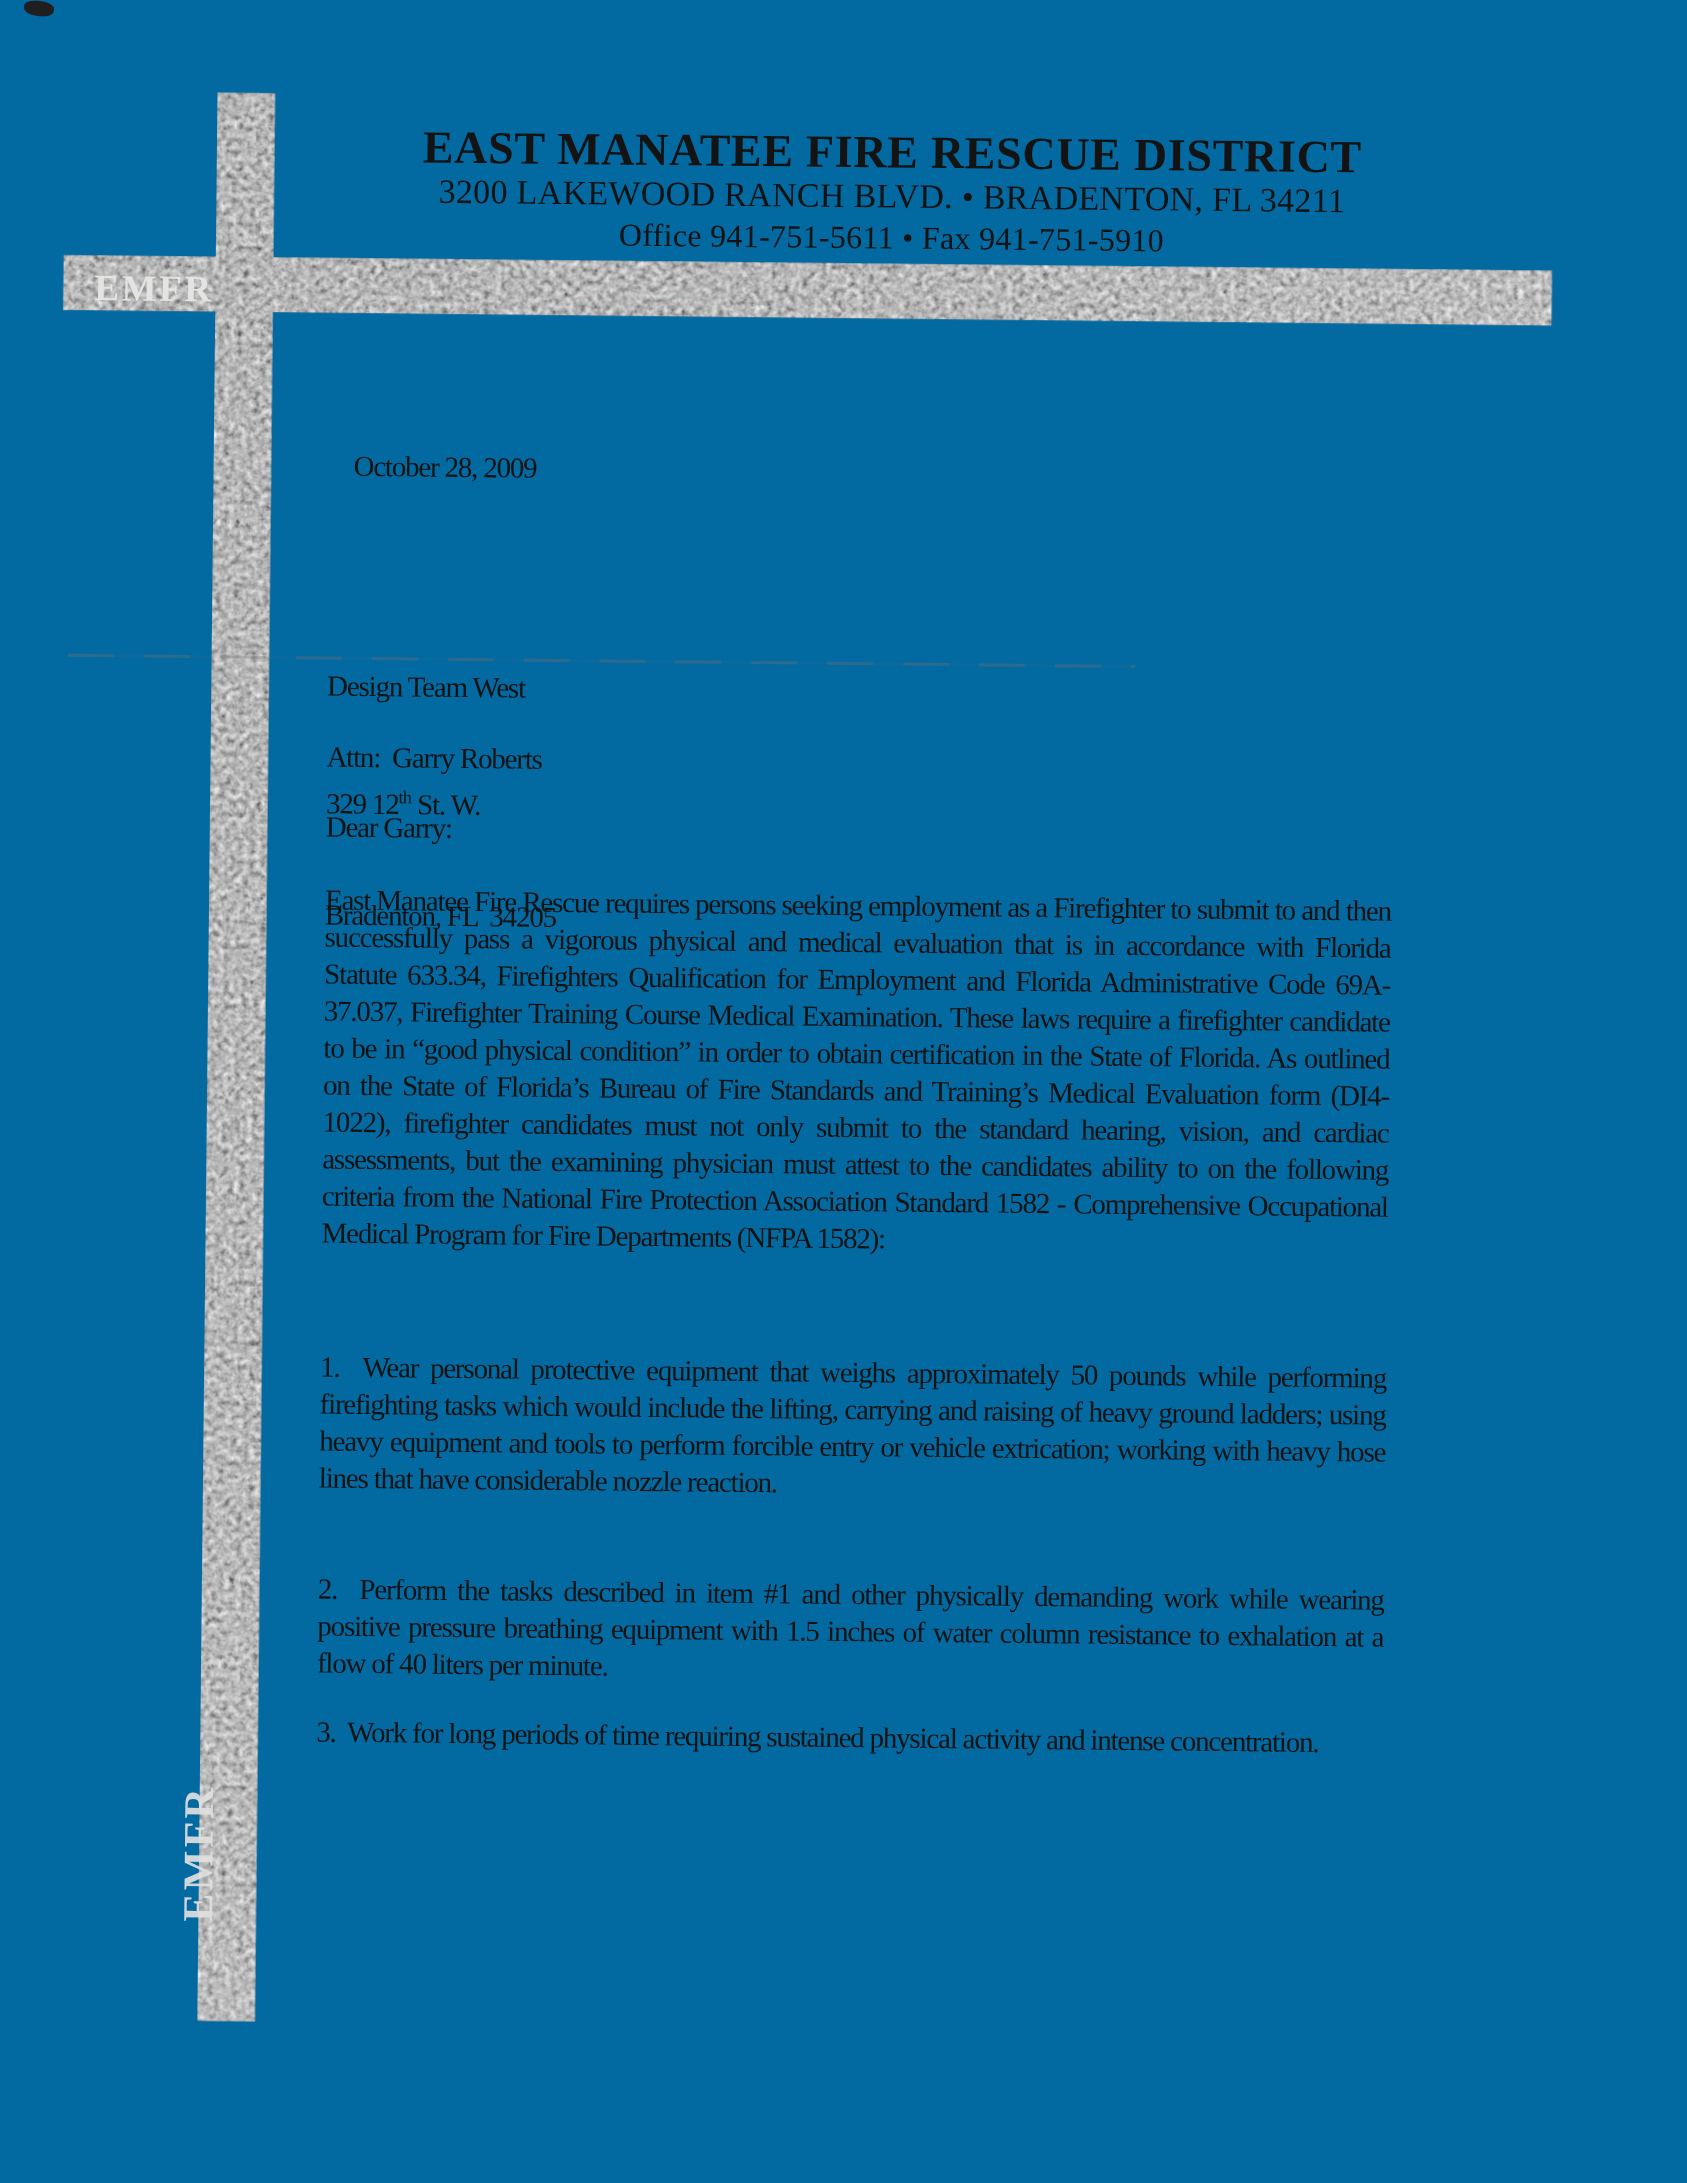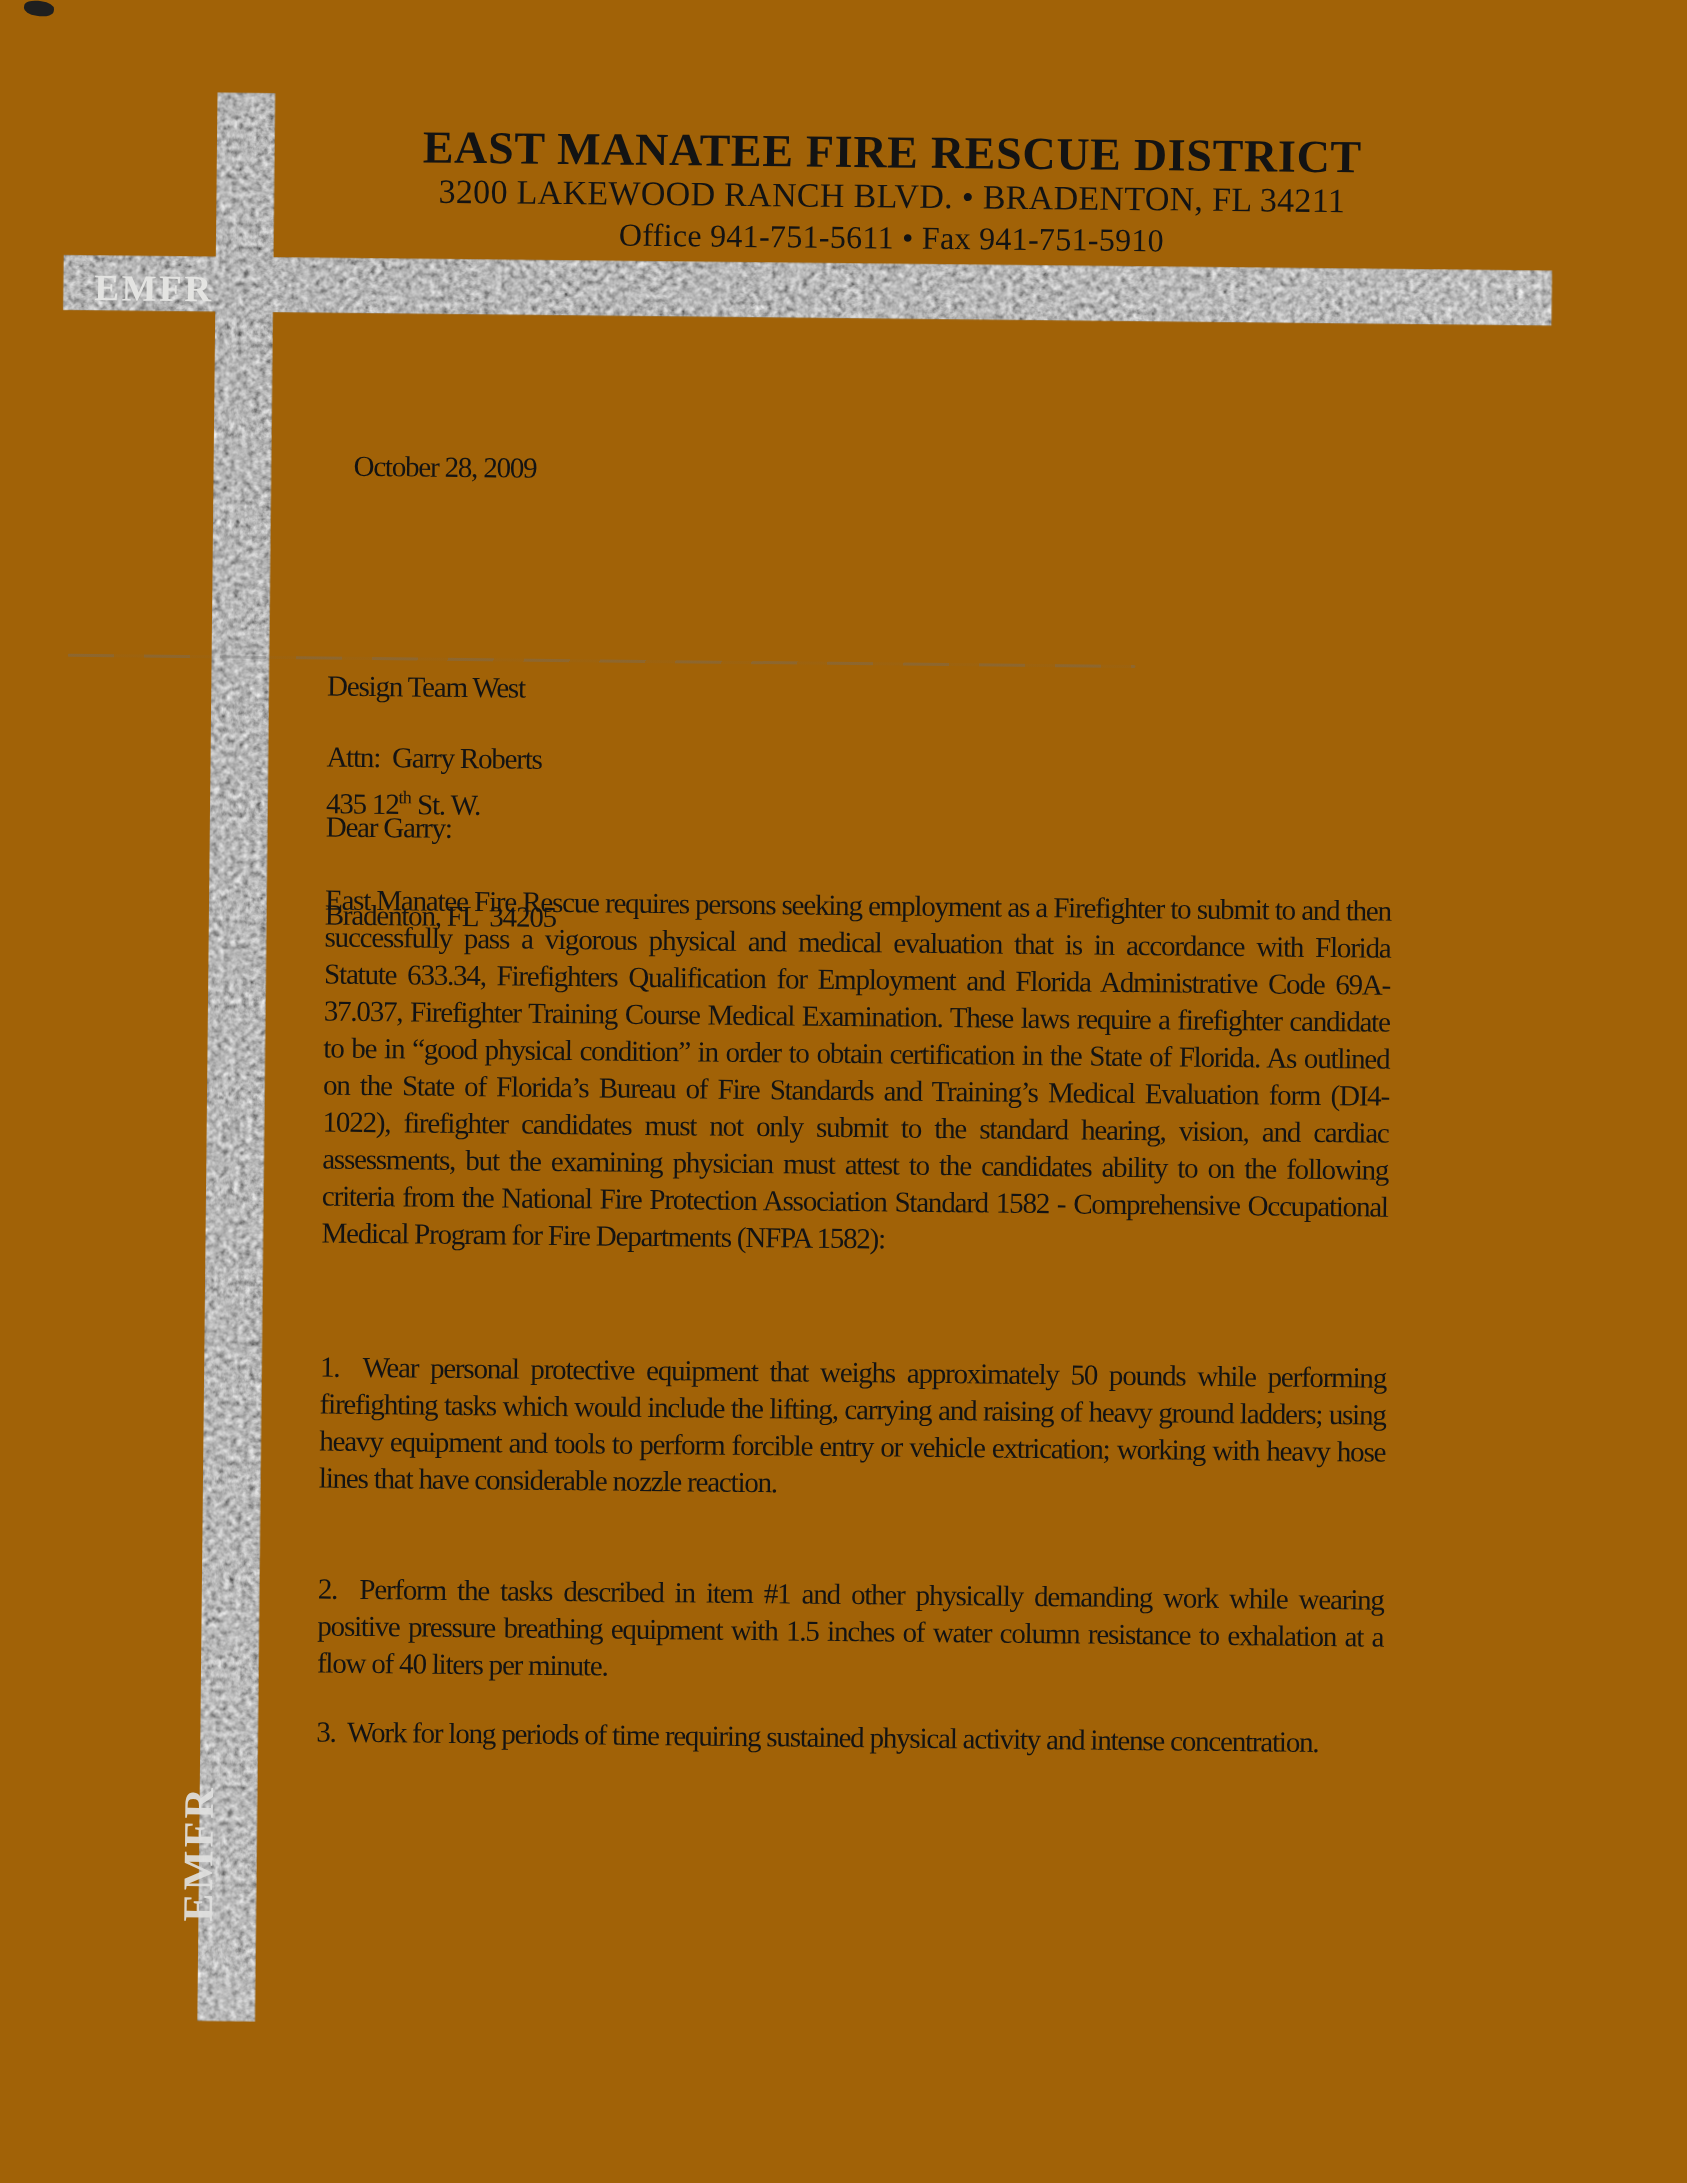--- a/index.html
+++ b/index.html
@@ -1,18 +1,18 @@
 <!DOCTYPE html>
 <html style="font-size:10.6px"><head>
 <meta charset="utf-8">
 <title>Scanned Letter</title>
 <style>
   html,body{margin:0;padding:0;background:#9a9a9a;}
   .page{
-    position:relative;width:1687px;height:2183px;background:#a16207;
+    position:relative;width:1687px;height:2183px;background:#0369a1;
     overflow:hidden;font-family:"Liberation Serif","DejaVu Serif",serif;color:#131313;
     -webkit-font-smoothing:antialiased;
   }
   .tilt{position:absolute;left:0;top:0;width:1687px;height:2183px;
     transform:rotate(0.6deg);transform-origin:844px 1092px;}
 
   .bars-svg{position:absolute;left:0;top:0;}
 
   
   .letterhead{position:absolute;left:320px;top:130px;width:1125px;text-align:center;}
@@ -111,21 +111,21 @@
     </div>
 
     <div class="artifact-line"></div>
 
     <div class="letter">
 
       <div class="block-date">October 28, 2009</div>
 
       <div class="block-recipient">
         <span class="line">Design Team West</span>
-        <span class="line"><span>435 12</span><sup>th</sup><span> St. W.</span></span>
+        <span class="line"><span>329 12</span><sup>th</sup><span> St. W.</span></span>
         <span class="line">Bradenton, FL  34205</span>
       </div>
 
       <div class="block-attn">Attn:  Garry Roberts</div>
 
       <div class="block-salutation">Dear Garry:</div>
 
       <p class="block-paragraph">East Manatee Fire Rescue requires persons seeking employment as a Firefighter to submit to and then successfully pass a vigorous physical and medical evaluation that is in accordance with Florida Statute 633.34, Firefighters Qualification for Employment and Florida Administrative Code 69A-37.037, Firefighter Training Course Medical Examination.  These laws require a firefighter candidate to be in “good physical condition” in order to obtain certification in the State of Florida. As outlined on the State of Florida’s Bureau of Fire Standards and Training’s Medical Evaluation form (DI4-1022), firefighter candidates must not only submit to the standard hearing, vision, and cardiac assessments, but the examining physician must attest to the candidates ability to on the following criteria from the National Fire Protection Association Standard 1582 - Comprehensive Occupational Medical Program for Fire Departments (NFPA 1582):</p>
 
       <p class="item block-item-1"><span>1.</span><span class="gap">  </span><span>Wear personal protective equipment that weighs approximately 50 pounds while performing firefighting tasks which would include the lifting, carrying and raising of heavy ground ladders; using heavy equipment and tools to perform forcible entry or vehicle extrication; working with heavy hose lines that have considerable nozzle reaction.</span></p>

